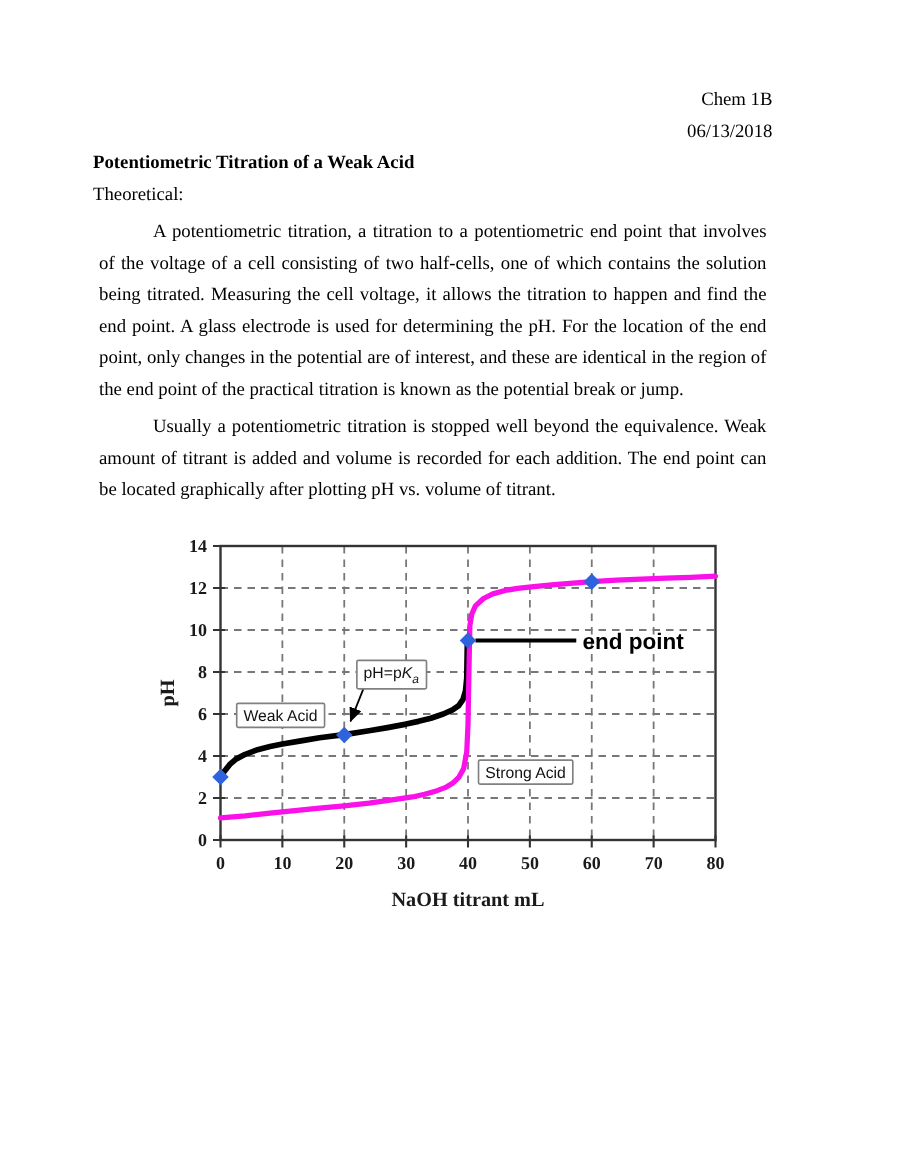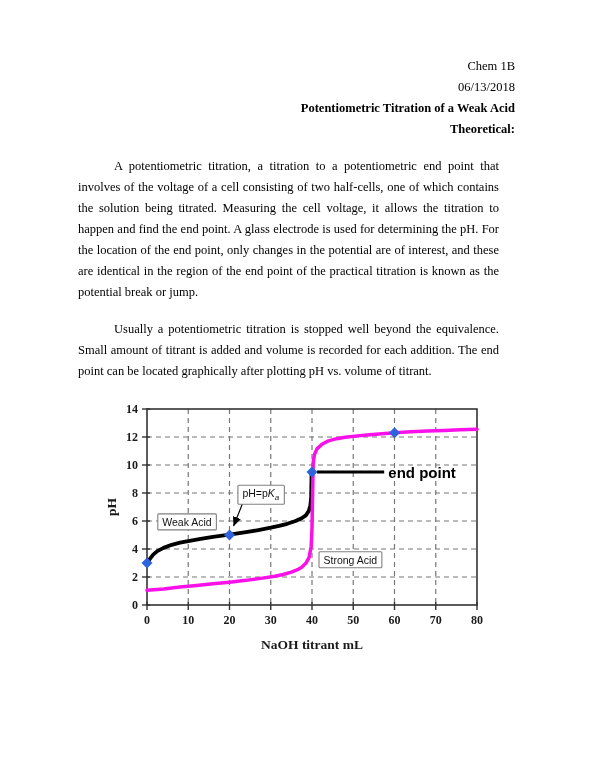--- a/index.html
+++ b/index.html
@@ -13,33 +13,32 @@
     box-sizing: border-box;
     width: 602px; height: 600px;
     padding: 56px 87px 0 62px;
   }
   .doc-header {
     text-align: right;
     font-size: 12.5px;
     line-height: 21px;
   }
   .doc-title {
-    text-align: right;
+    text-align: left;
     font-weight: bold;
     font-size: 12.5px;
     line-height: 21px;
   }
   .section-heading {
-    font-weight: bold;
+    font-weight: normal;
     font-size: 12.5px;
     line-height: 21px;
-    text-align: right;
   }
   p.body-para {
-    margin: 16px;
+    margin: 4px;
     font-size: 12.5px;
     line-height: 21px;
     text-align: justify;
     text-indent: 36px;
   }
   .figure {
     margin-top: 17px;
     margin-left: 41px;
     width: 420px;
   }
@@ -76,21 +75,21 @@
   <div class="doc-header">
     <div>Chem 1B</div>
     <div>06/13/2018</div>
   </div>
 
   <div class="doc-title">Potentiometric Titration of a Weak Acid</div>
 
   <div class="section-heading">Theoretical:</div>
 
   <p class="body-para">A potentiometric titration, a titration to a potentiometric end point that involves of the voltage of a cell consisting of two half-cells, one of which contains the solution being titrated. Measuring the cell voltage, it allows the titration to happen and find the end point. A glass electrode is used for determining the pH. For the location of the end point, only changes in the potential are of interest, and these are identical in the region of the end point of the practical titration is known as the potential break or jump.</p>
-  <p class="body-para">Usually a potentiometric titration is stopped well beyond the equivalence. Small amount of titrant is added and volume is recorded for each addition. The end point can be located graphically after plotting pH vs. volume of titrant.</p>
+  <p class="body-para">Usually a potentiometric titration is stopped well beyond the equivalence. Weak amount of titrant is added and volume is recorded for each addition. The end point can be located graphically after plotting pH vs. volume of titrant.</p>
 
   <div class="figure">
     <svg id="titration-chart" width="420" height="258" viewBox="0 0 420 258">
         <defs>
           <marker id="arrowhead" markerWidth="9" markerHeight="7" refX="7.5" refY="3.5" orient="auto">
             <path d="M0,0 L8,3.5 L0,7 Z" fill="#000000"></path>
           </marker>
         </defs>
         <line x1="85.25" y1="10" x2="85.25" y2="206" stroke="#777777" stroke-width="1.2" stroke-dasharray="5 4"></line>
         <line x1="126.5" y1="10" x2="126.5" y2="206" stroke="#777777" stroke-width="1.2" stroke-dasharray="5 4"></line>

